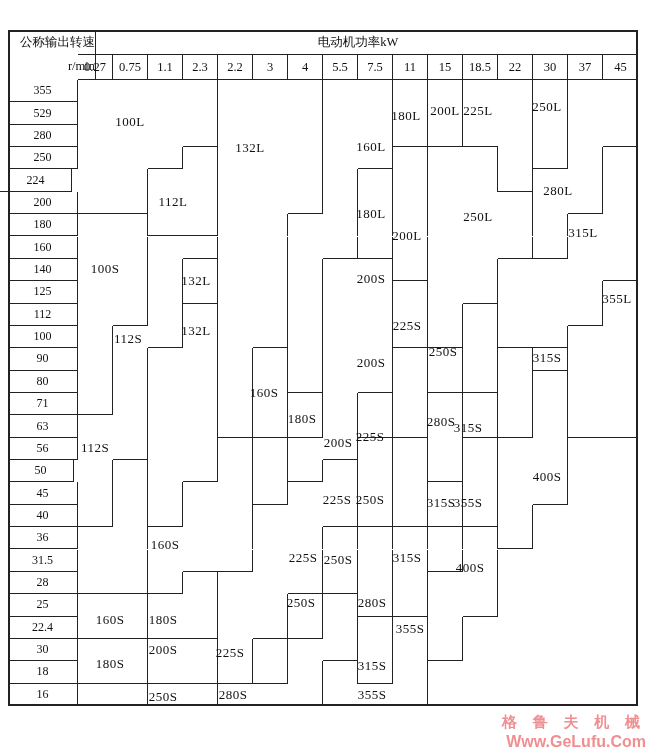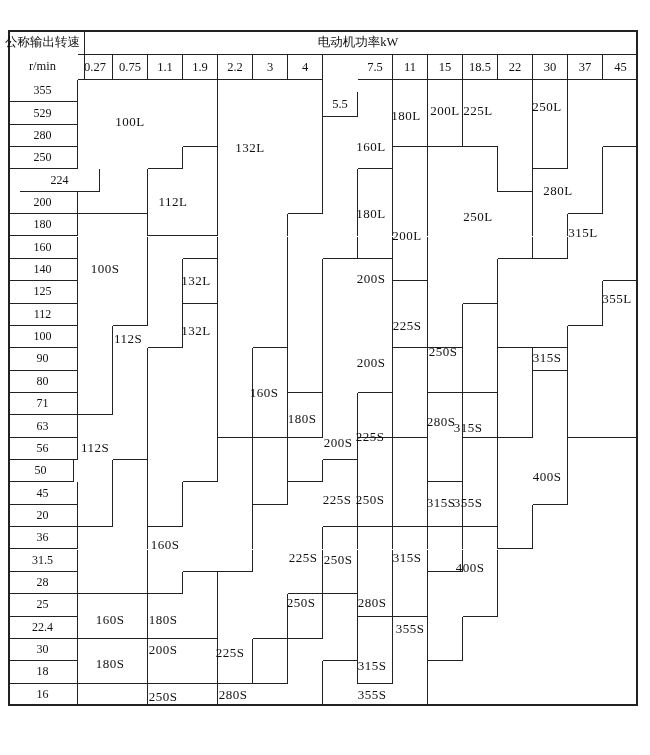--- a/index.html
+++ b/index.html
@@ -17,61 +17,61 @@
   #watermark{position:absolute;right:4px;bottom:3px;text-align:right;line-height:1.25;}
   #wm1{font-size:15px;font-weight:bold;letter-spacing:6px;}
   #wm2{font-size:16px;font-weight:bold;font-family:"Liberation Sans","DejaVu Sans",sans-serif;}
 </style>
 </head>
 <body>
 
 <div id="stage">
   <div id="tbl">
       <div class="frame" style="left: 8px; top: 30px; width: 630px; height: 676px;"></div>
-      <div class="cell corner" style="left: 1px; top: 30px; width: 84px; height: 50px; border-right: 1px solid rgb(34, 34, 34);">
+      <div class="cell corner" style="left: 12px; top: 30px; width: 84px; height: 50px; border-right: 1px solid rgb(34, 34, 34); align-items: flex-end;">
         <div>公称输出转速</div>
         <div>r/min</div>
       </div>
       <div class="cell hdr" style="left: 78px; top: 30px; width: 560px; height: 25px; border-bottom: 1px solid rgb(34, 34, 34);">电动机功率kW</div>
       <div class="cell hdr" style="left: 78px; top: 55px; width: 35px; height: 25px; border-bottom: 1px solid rgb(34, 34, 34); border-right: 1px solid rgb(34, 34, 34);">0.27</div>
       <div class="cell hdr" style="left: 113px; top: 55px; width: 35px; height: 25px; border-bottom: 1px solid rgb(34, 34, 34); border-right: 1px solid rgb(34, 34, 34);">0.75</div>
       <div class="cell hdr" style="left: 148px; top: 55px; width: 35px; height: 25px; border-bottom: 1px solid rgb(34, 34, 34); border-right: 1px solid rgb(34, 34, 34);">1.1</div>
-      <div class="cell hdr" style="left: 183px; top: 55px; width: 35px; height: 25px; border-bottom: 1px solid rgb(34, 34, 34); border-right: 1px solid rgb(34, 34, 34);">1.9</div>
+      <div class="cell hdr" style="left: 183px; top: 55px; width: 35px; height: 25px; border-bottom: 1px solid rgb(34, 34, 34); border-right: 1px solid rgb(34, 34, 34);">2.3</div>
       <div class="cell hdr" style="left: 218px; top: 55px; width: 35px; height: 25px; border-bottom: 1px solid rgb(34, 34, 34); border-right: 1px solid rgb(34, 34, 34);">2.2</div>
       <div class="cell hdr" style="left: 253px; top: 55px; width: 35px; height: 25px; border-bottom: 1px solid rgb(34, 34, 34); border-right: 1px solid rgb(34, 34, 34);">3</div>
       <div class="cell hdr" style="left: 288px; top: 55px; width: 35px; height: 25px; border-bottom: 1px solid rgb(34, 34, 34); border-right: 1px solid rgb(34, 34, 34);">4</div>
-      <div class="cell hdr" style="left: 323px; top: 55px; width: 35px; height: 25px; border-bottom: 1px solid rgb(34, 34, 34); border-right: 1px solid rgb(34, 34, 34); margin-top: 37px;">5.5</div>
+      <div class="cell hdr" style="left: 323px; top: 55px; width: 35px; height: 25px; border-bottom: 1px solid rgb(34, 34, 34); border-right: 1px solid rgb(34, 34, 34);">5.5</div>
       <div class="cell hdr" style="left: 358px; top: 55px; width: 35px; height: 25px; border-bottom: 1px solid rgb(34, 34, 34); border-right: 1px solid rgb(34, 34, 34);">7.5</div>
       <div class="cell hdr" style="left: 393px; top: 55px; width: 35px; height: 25px; border-bottom: 1px solid rgb(34, 34, 34); border-right: 1px solid rgb(34, 34, 34);">11</div>
       <div class="cell hdr" style="left: 428px; top: 55px; width: 35px; height: 25px; border-bottom: 1px solid rgb(34, 34, 34); border-right: 1px solid rgb(34, 34, 34);">15</div>
       <div class="cell hdr" style="left: 463px; top: 55px; width: 35px; height: 25px; border-bottom: 1px solid rgb(34, 34, 34); border-right: 1px solid rgb(34, 34, 34);">18.5</div>
       <div class="cell hdr" style="left: 498px; top: 55px; width: 35px; height: 25px; border-bottom: 1px solid rgb(34, 34, 34); border-right: 1px solid rgb(34, 34, 34);">22</div>
       <div class="cell hdr" style="left: 533px; top: 55px; width: 35px; height: 25px; border-bottom: 1px solid rgb(34, 34, 34); border-right: 1px solid rgb(34, 34, 34);">30</div>
       <div class="cell hdr" style="left: 568px; top: 55px; width: 35px; height: 25px; border-bottom: 1px solid rgb(34, 34, 34); border-right: 1px solid rgb(34, 34, 34);">37</div>
       <div class="cell hdr" style="left: 603px; top: 55px; width: 35px; height: 25px; border-bottom: 1px solid rgb(34, 34, 34);">45</div>
       <div class="cell" style="left: 8px; top: 80px; width: 70px; height: 22.3571px; border-right: 1px solid rgb(34, 34, 34); border-bottom: 1px solid rgb(34, 34, 34);">355</div>
       <div class="cell" style="left: 8px; top: 102.357px; width: 70px; height: 22.3571px; border-right: 1px solid rgb(34, 34, 34); border-bottom: 1px solid rgb(34, 34, 34);">529</div>
       <div class="cell" style="left: 8px; top: 124.714px; width: 70px; height: 22.3571px; border-right: 1px solid rgb(34, 34, 34); border-bottom: 1px solid rgb(34, 34, 34);">280</div>
       <div class="cell" style="left: 8px; top: 147.071px; width: 70px; height: 22.3571px; border-right: 1px solid rgb(34, 34, 34); border-bottom: 1px solid rgb(34, 34, 34);">250</div>
-      <div class="cell" style="left: 20px; top: 169.429px; width: 80px; height: 22.3571px; border-right: 1px solid rgb(34, 34, 34); border-bottom: 1px solid rgb(34, 34, 34);">224</div>
+      <div class="cell" style="left: 0; top: 169.429px; width: 72px; height: 22.3571px; border-right: 1px solid rgb(34, 34, 34); border-bottom: 1px solid rgb(34, 34, 34);">224</div>
       <div class="cell" style="left: 8px; top: 191.786px; width: 70px; height: 22.3571px; border-right: 1px solid rgb(34, 34, 34); border-bottom: 1px solid rgb(34, 34, 34);">200</div>
       <div class="cell" style="left: 8px; top: 214.143px; width: 70px; height: 22.3571px; border-right: 1px solid rgb(34, 34, 34); border-bottom: 1px solid rgb(34, 34, 34); text-align: right;">180</div>
       <div class="cell" style="left: 8px; top: 236.5px; width: 70px; height: 22.3571px; border-right: 1px solid rgb(34, 34, 34); border-bottom: 1px solid rgb(34, 34, 34);">160</div>
       <div class="cell" style="left: 8px; top: 258.857px; width: 70px; height: 22.3571px; border-right: 1px solid rgb(34, 34, 34); border-bottom: 1px solid rgb(34, 34, 34);">140</div>
       <div class="cell" style="left: 8px; top: 281.214px; width: 70px; height: 22.3571px; border-right: 1px solid rgb(34, 34, 34); border-bottom: 1px solid rgb(34, 34, 34);">125</div>
       <div class="cell" style="left: 8px; top: 303.571px; width: 70px; height: 22.3571px; border-right: 1px solid rgb(34, 34, 34); border-bottom: 1px solid rgb(34, 34, 34);">112</div>
       <div class="cell" style="left: 8px; top: 325.929px; width: 70px; height: 22.3571px; border-right: 1px solid rgb(34, 34, 34); border-bottom: 1px solid rgb(34, 34, 34);">100</div>
       <div class="cell" style="left: 8px; top: 348.286px; width: 70px; height: 22.3571px; border-right: 1px solid rgb(34, 34, 34); border-bottom: 1px solid rgb(34, 34, 34);">90</div>
       <div class="cell" style="left: 8px; top: 370.643px; width: 70px; height: 22.3571px; border-right: 1px solid rgb(34, 34, 34); border-bottom: 1px solid rgb(34, 34, 34);">80</div>
       <div class="cell" style="left: 8px; top: 393px; width: 70px; height: 22.3571px; border-right: 1px solid rgb(34, 34, 34); border-bottom: 1px solid rgb(34, 34, 34);">71</div>
       <div class="cell" style="left: 8px; top: 415.357px; width: 70px; height: 22.3571px; border-right: 1px solid rgb(34, 34, 34); border-bottom: 1px solid rgb(34, 34, 34);">63</div>
       <div class="cell" style="left: 8px; top: 437.714px; width: 70px; height: 22.3571px; border-right: 1px solid rgb(34, 34, 34); border-bottom: 1px solid rgb(34, 34, 34);">56</div>
       <div class="cell" style="left: 8px; top: 460.071px; width: 66px; height: 22.3571px; border-right: 1px solid rgb(34, 34, 34); border-bottom: 1px solid rgb(34, 34, 34);">50</div>
       <div class="cell" style="left: 8px; top: 482.429px; width: 70px; height: 22.3571px; border-right: 1px solid rgb(34, 34, 34); border-bottom: 1px solid rgb(34, 34, 34);">45</div>
-      <div class="cell" style="left: 8px; top: 504.786px; width: 70px; height: 22.3571px; border-right: 1px solid rgb(34, 34, 34); border-bottom: 1px solid rgb(34, 34, 34);">20</div>
+      <div class="cell" style="left: 8px; top: 504.786px; width: 70px; height: 22.3571px; border-right: 1px solid rgb(34, 34, 34); border-bottom: 1px solid rgb(34, 34, 34);">40</div>
       <div class="cell" style="left: 8px; top: 527.143px; width: 70px; height: 22.3571px; border-right: 1px solid rgb(34, 34, 34); border-bottom: 1px solid rgb(34, 34, 34);">36</div>
       <div class="cell" style="left: 8px; top: 549.5px; width: 70px; height: 22.3571px; border-right: 1px solid rgb(34, 34, 34); border-bottom: 1px solid rgb(34, 34, 34);">31.5</div>
       <div class="cell" style="left: 8px; top: 571.857px; width: 70px; height: 22.3571px; border-right: 1px solid rgb(34, 34, 34); border-bottom: 1px solid rgb(34, 34, 34);">28</div>
       <div class="cell" style="left: 8px; top: 594.214px; width: 70px; height: 22.3571px; border-right: 1px solid rgb(34, 34, 34); border-bottom: 1px solid rgb(34, 34, 34);">25</div>
       <div class="cell" style="left: 8px; top: 616.571px; width: 70px; height: 22.3571px; border-right: 1px solid rgb(34, 34, 34); border-bottom: 1px solid rgb(34, 34, 34);">22.4</div>
       <div class="cell" style="left: 8px; top: 638.929px; width: 70px; height: 22.3571px; border-right: 1px solid rgb(34, 34, 34); border-bottom: 1px solid rgb(34, 34, 34);">30</div>
       <div class="cell" style="left: 8px; top: 661.286px; width: 70px; height: 22.3571px; border-right: 1px solid rgb(34, 34, 34); border-bottom: 1px solid rgb(34, 34, 34);">18</div>
       <div class="cell" style="left: 8px; top: 683.643px; width: 70px; height: 22.3571px; border-right: 1px solid rgb(34, 34, 34); font-family: Liberation Serif, serif;">16</div>
       <div class="cell" style="left: 78px; top: 191.786px; width: 35px; height: 22.3571px; border-bottom: 1px solid rgb(34, 34, 34);"></div>
       <div class="cell" style="left: 78px; top: 325.929px; width: 35px; height: 22.3571px; border-right: 1px solid rgb(34, 34, 34);"></div>
@@ -386,13 +386,17 @@
       <span class="rlabel" style="left: 163px; top: 620px;">180S</span>
       <span class="rlabel" style="left: 410px; top: 629px;">355S</span>
       <span class="rlabel" style="left: 163px; top: 650px;">200S</span>
       <span class="rlabel" style="left: 230px; top: 653px;">225S</span>
       <span class="rlabel" style="left: 110px; top: 664px;">180S</span>
       <span class="rlabel" style="left: 372px; top: 666px;">315S</span>
       <span class="rlabel" style="left: 163px; top: 697px;">250S</span>
       <span class="rlabel" style="left: 233px; top: 695px;">280S</span>
       <span class="rlabel" style="left: 372px; top: 695px;">355S</span>
     </div>
+  <div id="watermark" style="color: rgb(239, 143, 146);">
+    <div id="wm1">格 鲁 夫 机 械</div>
+    <div id="wm2">Www.GeLufu.Com</div>
+  </div>
 </div>
 
 </body></html>

